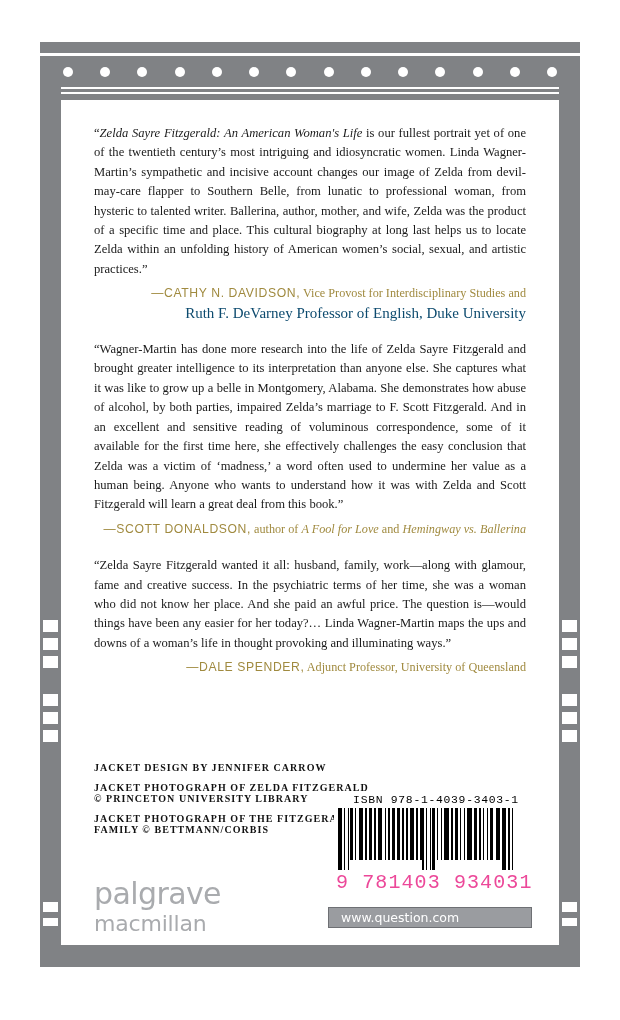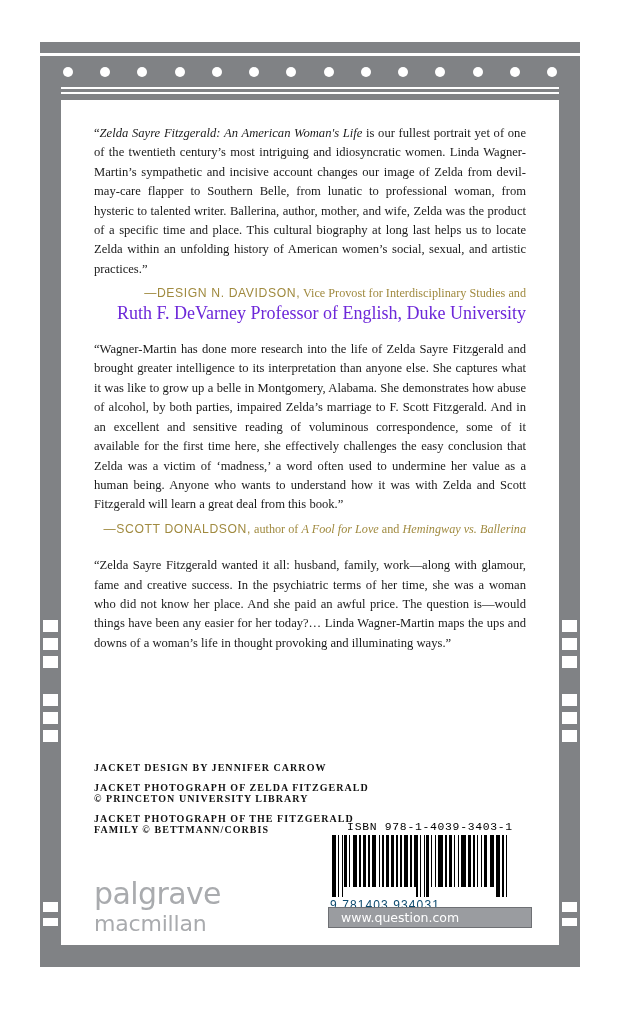--- a/index.html
+++ b/index.html
@@ -149,22 +149,22 @@
   }
   .attrib .role {
     font-family: "Liberation Serif", serif;
     font-size: 12.2px;
     color: #a08a3f;
   }
   .attrib .role i { font-style: italic; }
   .attrib .role-line2 {
     display: block;
     font-family: "Liberation Serif", serif;
-    font-size: 18px;
-    color: #6d28d9;
+    font-size: 15px;
+    color: #0c4a6e;
   }
 
   
   .footer {
     position: absolute;
     left: 28px;
     top: 662px;
     width: 438px;
     height: 180px;
   }
@@ -204,24 +204,23 @@
     font-size: 22px;
     letter-spacing: -0.2px;
     color: #a9abae;
     line-height: 26px;
     margin-top: 2px;
   }
 
   
   .barcode-wrap {
     position: absolute;
-    left: 234px;
+    left: 240px;
     top: 32px;
     width: 204px;
-    margin-top: 27px;
   }
   .isbn-line {
     font-family: "Liberation Mono", monospace;
     font-size: 11.4px;
     letter-spacing: 0.7px;
     color: #000000;
     text-align: center;
     margin-bottom: 2px;
     white-space: nowrap;
   }
@@ -230,24 +229,24 @@
     width: 204px;
     height: 62px;
     background: #ffffff;
   }
   .bars span {
     position: absolute;
     top: 0;
     background: #000000;
   }
   .barcode-digits {
-    font-family: Liberation Sans, sans-serif;
-    font-size: 12px;
+    font-family: Liberation Mono, monospace;
+    font-size: 20px;
     letter-spacing: 1.1px;
-    color: #0c4a6e;
+    color: #ec4899;
     margin-top: 1px;
     padding-left: 2px;
     white-space: nowrap;
   }
 
   .url-box {
     position: absolute;
     left: 234px;
     top: 145px;
     width: 204px;
@@ -316,30 +315,31 @@
     </div>
 
   <div class="bottom-bar"></div>
 
   <div class="panel">
 
     <div class="quotes">
 
       <div class="quote-block">
         <p class="quote-text"><span>“</span><span class="bk-title">Zelda Sayre Fitzgerald: An American Woman's Life</span><span> is our fullest portrait yet of one of the twentieth century’s most intriguing and idiosyncratic women. Linda Wagner-Martin’s sympathetic and incisive account changes our image of Zelda from devil-may-care flapper to Southern Belle, from lunatic to professional woman, from hysteric to talented writer. Ballerina, author, mother, and wife, Zelda was the product of a specific time and place. This cultural biography at long last helps us to locate Zelda within an unfolding history of American women’s social, sexual, and artistic practices.”</span></p>
-        <p class="attrib"><span class="who">—DESIGN N. DAVIDSON,</span><span class="role"> Vice Provost for Interdisciplinary Studies and</span><span class="role-line2">Ruth F. DeVarney Professor of English, Duke University</span></p>
+        <p class="attrib"><span class="who">—CATHY N. DAVIDSON,</span><span class="role"> Vice Provost for Interdisciplinary Studies and</span><span class="role-line2">Ruth F. DeVarney Professor of English, Duke University</span></p>
       </div>
 
       <div class="quote-block">
         <p class="quote-text">“Wagner-Martin has done more research into the life of Zelda Sayre Fitzgerald and brought greater intelligence to its interpretation than anyone else. She captures what it was like to grow up a belle in Montgomery, Alabama. She demonstrates how abuse of alcohol, by both parties, impaired Zelda’s marriage to F. Scott Fitzgerald. And in an excellent and sensitive reading of voluminous correspondence, some of it available for the first time here, she effectively challenges the easy conclusion that Zelda was a victim of ‘madness,’ a word often used to undermine her value as a human being. Anyone who wants to understand how it was with Zelda and Scott Fitzgerald will learn a great deal from this book.”</p>
         <p class="attrib"><span class="who">—SCOTT DONALDSON,</span><span class="role"> author of </span><span class="role"><i>A Fool for Love</i></span><span class="role"> and </span><span class="role"><i>Hemingway vs. Ballerina</i></span></p>
       </div>
 
       <div class="quote-block">
         <p class="quote-text">“Zelda Sayre Fitzgerald wanted it all: husband, family, work—along with glamour, fame and creative success. In the psychiatric terms of her time, she was a woman who did not know her place. And she paid an awful price. The question is—would things have been any easier for her today?… Linda Wagner-Martin maps the ups and downs of a woman’s life in thought provoking and illuminating ways.”</p>
+        <p class="attrib"><span class="who">—DALE SPENDER,</span><span class="role"> Adjunct Professor, University of Queensland</span></p>
       </div>
 
     </div>
 
     <div class="footer">
 
       <div class="credits">
         <div class="credit-group">
           <div>JACKET DESIGN BY JENNIFER CARROW</div>
         </div>

